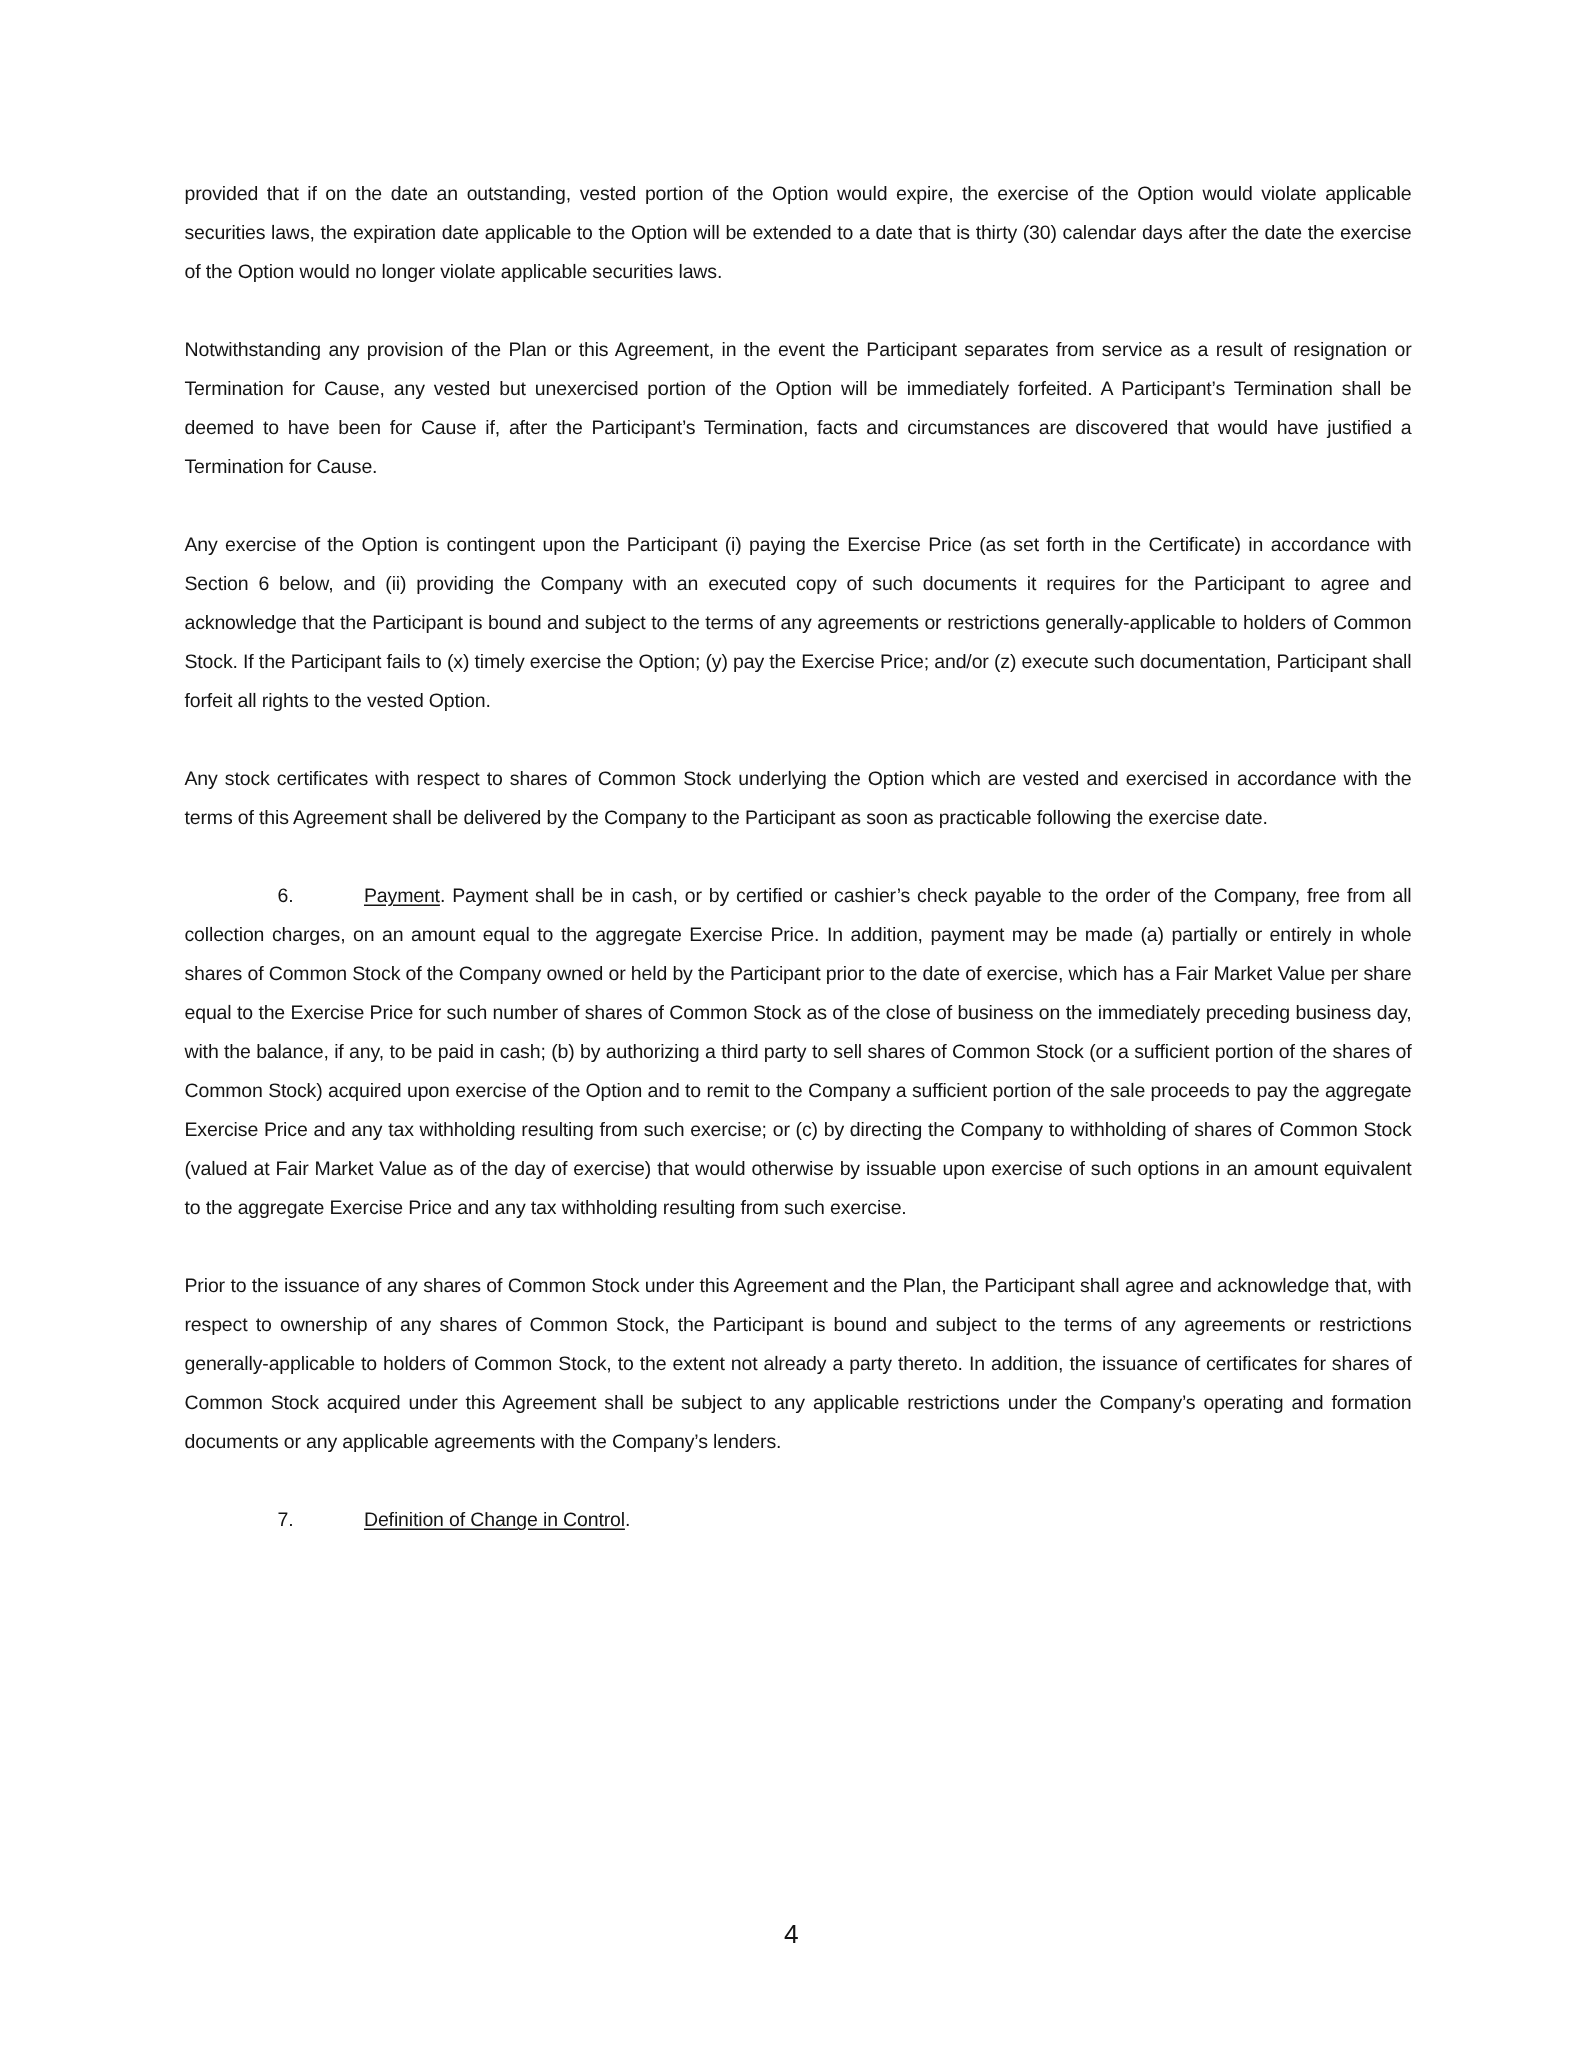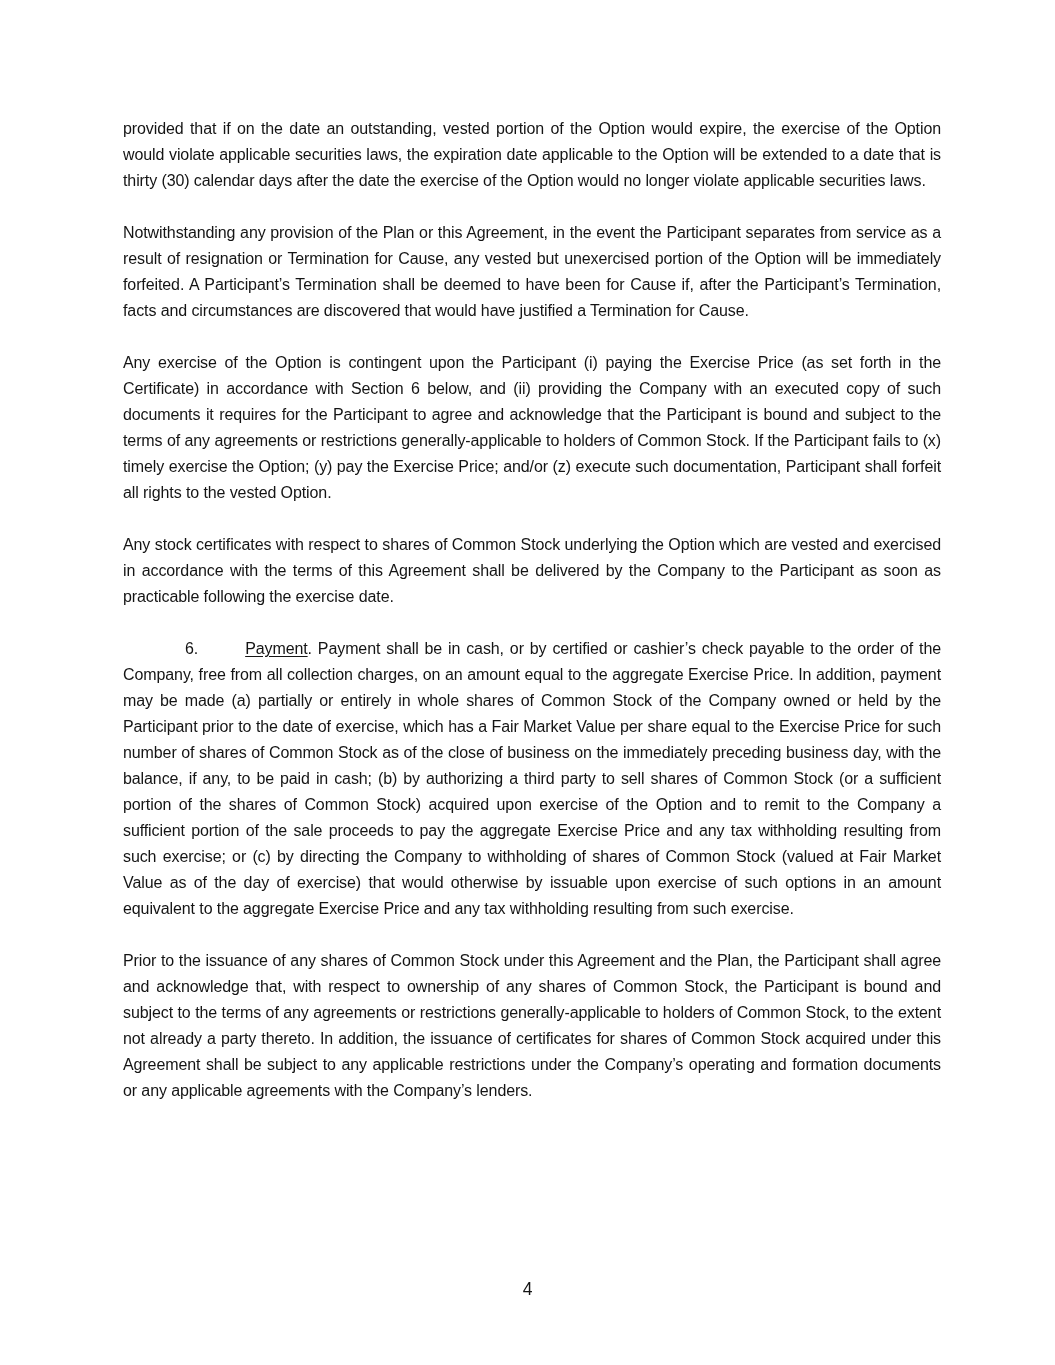--- a/index.html
+++ b/index.html
@@ -12,21 +12,21 @@
     height: 1365px;
     position: relative;
     font-family: "Liberation Sans", sans-serif;
     color: #141414;
   }
   .doc {
     position: absolute;
     left: 123px;
     top: 116px;
     width: 818px;
-    font-size: 16px;
+    font-size: 13px;
     line-height: 26px;
     letter-spacing: -0.1px;
     text-align: justify;
   }
   .para {
     margin: 0 0 26px 0;
   }
   .tab {
     display: inline-block;
     width: 62px;
@@ -60,16 +60,17 @@
   <p class="para">Notwithstanding any provision of the Plan or this Agreement, in the event the Participant separates from service as a result of resignation or Termination for Cause, any vested but unexercised portion of the Option will be immediately forfeited.  A Participant’s Termination shall be deemed to have been for Cause if, after the Participant’s Termination, facts and circumstances are discovered that would have justified a Termination for Cause.</p>
 
   <p class="para">Any exercise of the Option is contingent upon the Participant (i) paying the Exercise Price (as set forth in the Certificate) in accordance with Section 6 below, and (ii) providing the Company with an executed copy of such documents it requires for the Participant to agree and acknowledge that the Participant is bound and subject to the terms of any agreements or restrictions generally-applicable to holders of Common Stock.  If the Participant fails to (x) timely exercise the Option; (y) pay the Exercise Price; and/or (z) execute such documentation, Participant shall forfeit all rights to the vested Option.</p>
 
   <p class="para">Any stock certificates with respect to shares of Common Stock underlying the Option which are vested and exercised in accordance with the terms of this Agreement shall be delivered by the Company to the Participant as soon as practicable following the exercise date.</p>
 
   <p class="para"><span class="tab"></span><span>6.</span><span class="tab2"></span><span class="underlined">Payment</span><span>.  Payment shall be in cash, or by certified or cashier’s check payable to the order of the Company, free from all collection charges, on an amount equal to the aggregate Exercise Price.  In addition, payment may be made (a) partially or entirely in whole shares of Common Stock of the Company owned or held by the Participant prior to the date of exercise, which has a Fair Market Value per share equal to the Exercise Price for such number of shares of Common Stock as of the close of business on the immediately preceding business day, with the balance, if any, to be paid in cash; (b) by authorizing a third party to sell shares of Common Stock (or a sufficient portion of the shares of Common Stock) acquired upon exercise of the Option and to remit to the Company a sufficient portion of the sale proceeds to pay the aggregate Exercise Price and any tax withholding resulting from such exercise; or (c) by directing the Company to withholding of shares of Common Stock (valued at Fair Market Value as of the day of exercise) that would otherwise by issuable upon exercise of such options in an amount equivalent to the aggregate Exercise Price and any tax withholding resulting from such exercise.</span></p>
 
   <p class="para">Prior to the issuance of any shares of Common Stock under this Agreement and the Plan, the Participant shall agree and acknowledge that, with respect to ownership of any shares of Common Stock, the Participant is bound and subject to the terms of any agreements or restrictions generally-applicable to holders of Common Stock, to the extent not already a party thereto.  In addition, the issuance of certificates for shares of Common Stock acquired under this Agreement shall be subject to any applicable restrictions under the Company’s operating and formation documents or any applicable agreements with the Company’s lenders.</p>
 
+  <p class="para"><span class="tab"></span><span>7.</span><span class="tab2"></span><span class="underlined">Definition of Change in Control</span><span>.</span></p>
 
 </div>
 
 <div class="page-number">4</div>
 
 </body></html>

